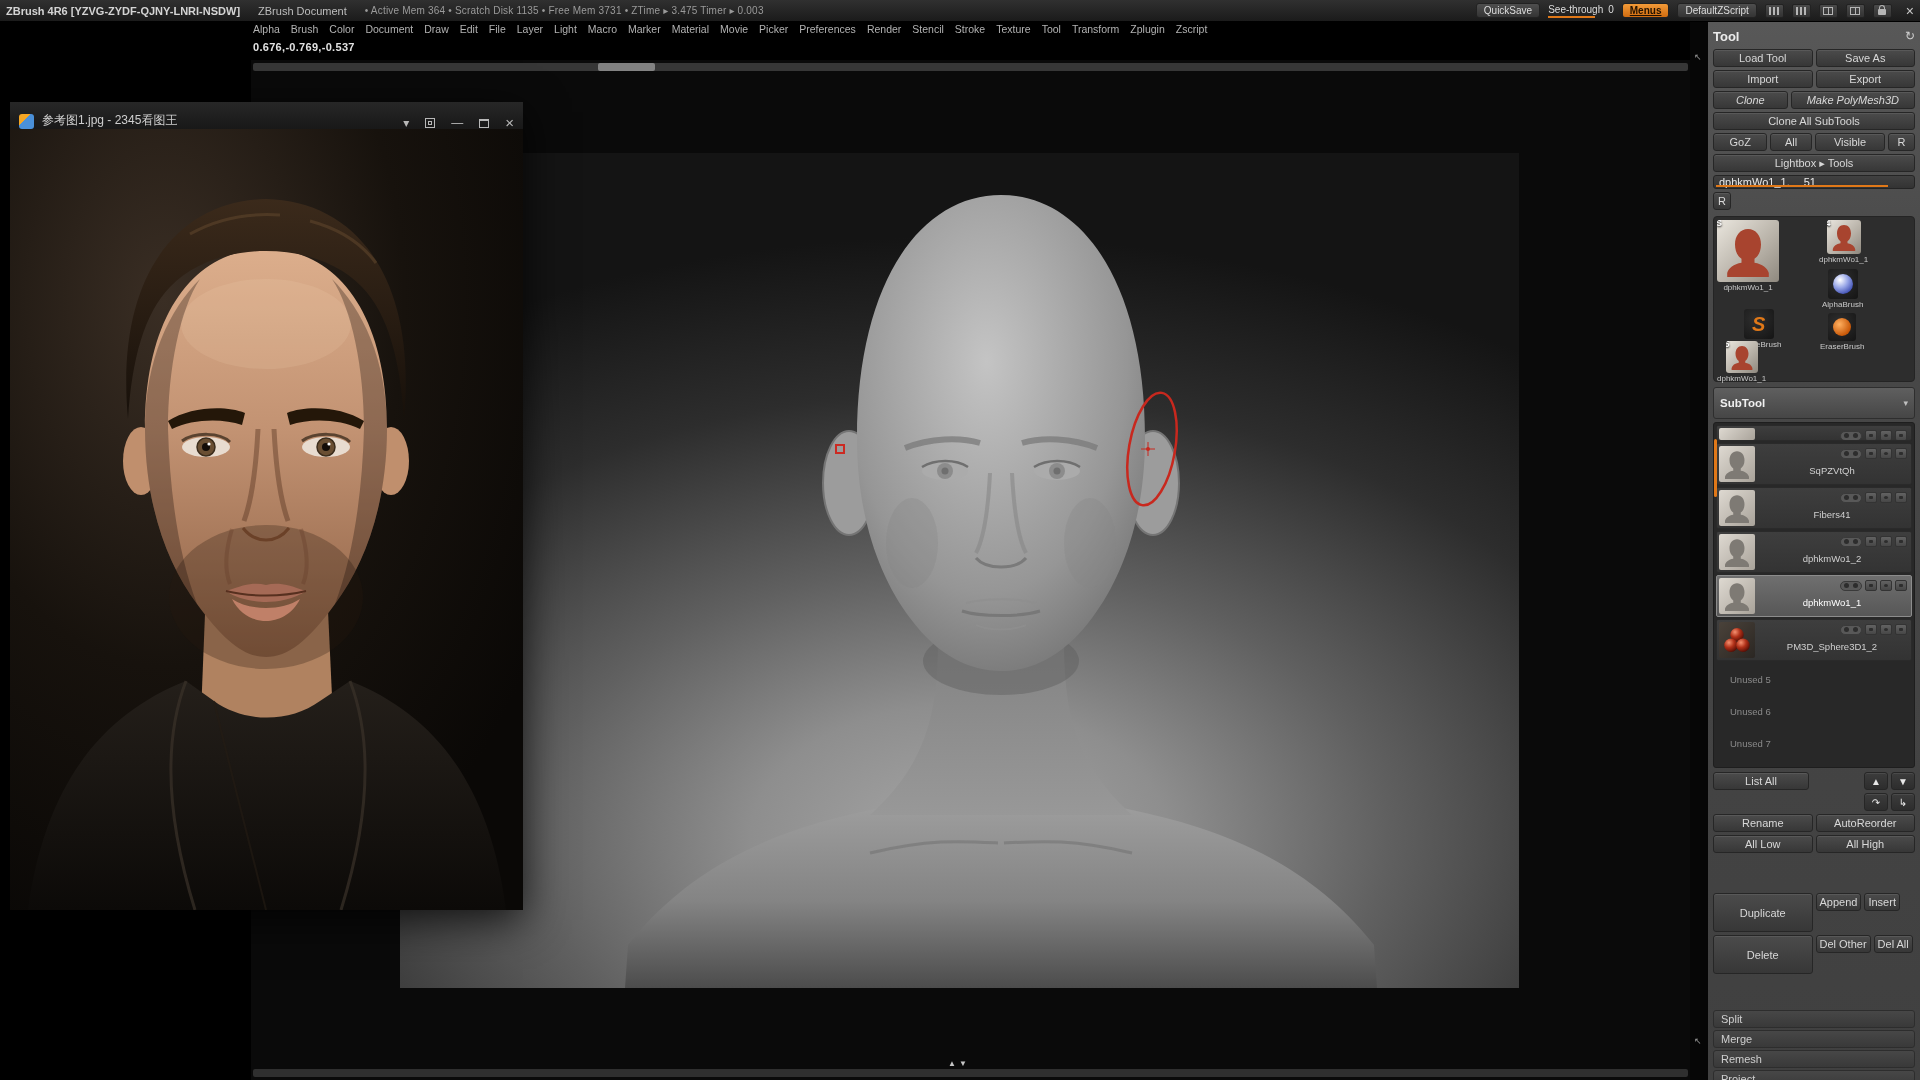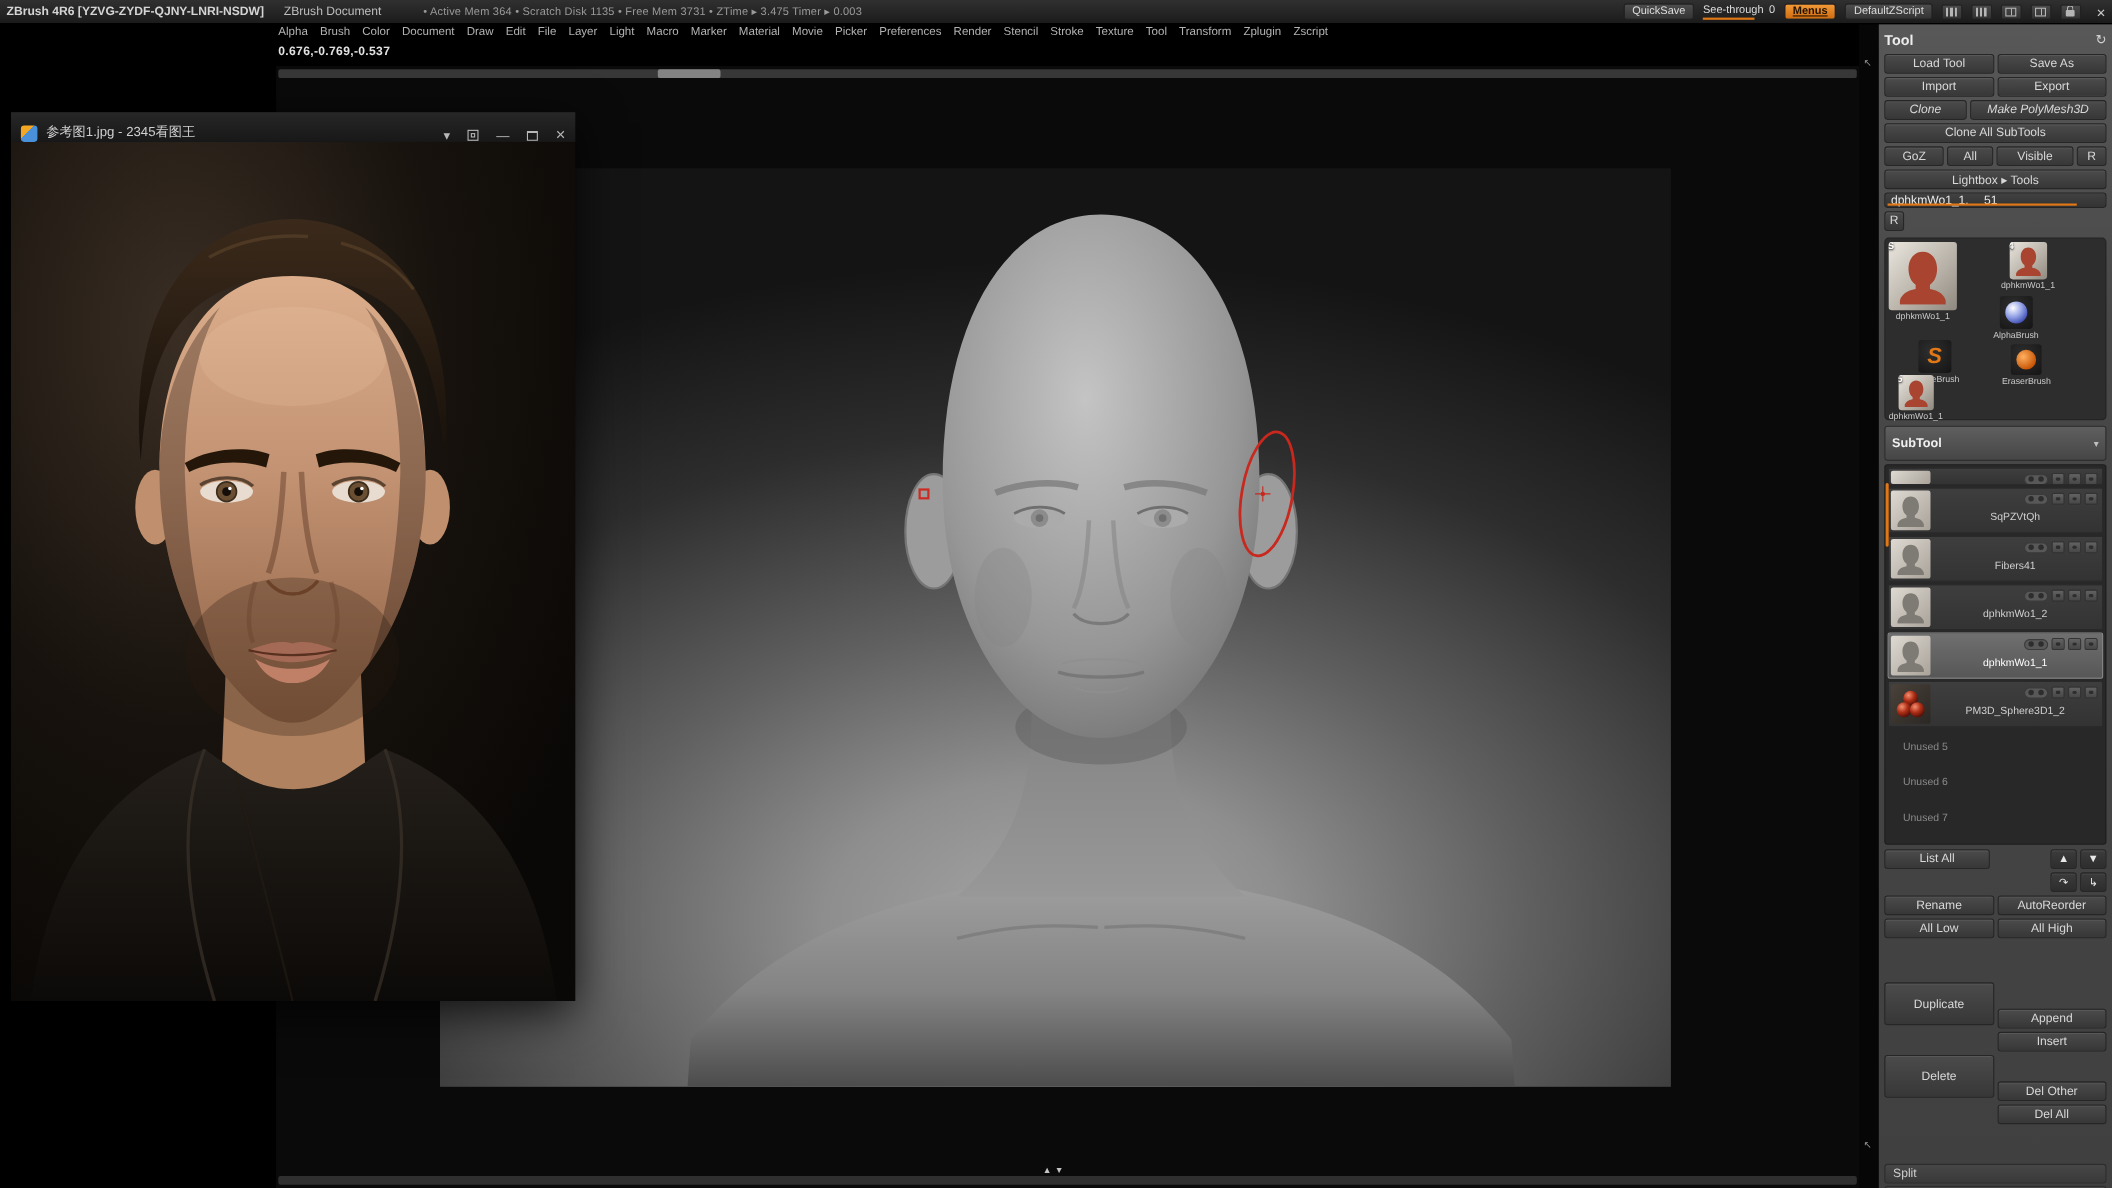--- a/index.html
+++ b/index.html
@@ -6,21 +6,21 @@
   html,body { width:1920px; height:1080px; background:#000; overflow:hidden;
     font-family:"Liberation Sans", sans-serif; }
   body { position:relative; user-select:none; }
 
   
   .titlebar { position:absolute; left:0; top:0; width:1920px; height:22px; z-index:40;
     background:linear-gradient(#303030,#1b1b1b); border-bottom:1px solid #000;
     display:flex; align-items:center; padding:0 6px; gap:18px; }
   .app-title { color:#d4d4d4; font-size:11px; font-weight:bold; white-space:nowrap; }
   .doc-title { color:#bdbdbd; font-size:11px; white-space:nowrap; }
-  .stats { color:#9a9a9a; font-size:10px; white-space:nowrap; letter-spacing:.2px;margin-left:20px; }
+  .stats { color:#9a9a9a; font-size:10px; white-space:nowrap; letter-spacing:.2px; }
   .tb-right { margin-left:auto; display:flex; align-items:center; gap:8px; }
   .tb-btn { height:15px; padding:0 7px; font-size:10px; color:#ddd; white-space:nowrap;
     background:linear-gradient(#4e4e4e,#343434); border:1px solid #222; border-radius:3px;
     display:flex; align-items:center; }
   .tb-btn.orange { background:linear-gradient(#f29a38,#d06c10); color:#221200; font-weight:bold;text-decoration:underline; }
   .see-through { display:flex; align-items:center; gap:5px; position:relative; padding-bottom:3px; }
   .see-through .lbl,.see-through .val { color:#ddd; font-size:10px; }
   .see-through::after { content:""; position:absolute; left:0; bottom:0; width:72%; height:2px; background:#e07818; }
   .tb-icon { width:19px; height:14px; border-radius:2px; border:1px solid #222;
     background:linear-gradient(#4a4a4a,#323232); display:flex; align-items:center; justify-content:center; }
@@ -121,21 +121,21 @@
   .selected .st-name { color:#fff; }
   .st-unused { height:32px; display:flex; align-items:center; padding-left:14px; color:#8a8a8a; font-size:9.5px; }
 
   .row-listall { display:flex; gap:3px; margin-bottom:3px; }
   .row-listall .btn:first-child { width:96px; }
   .row-listall .spacer { flex:1; }
   .sq { width:24px; flex:none; font-size:10px; color:#e8e8e8; }
   .row-arrows2 { display:flex; justify-content:flex-end; gap:3px; margin-bottom:3px; }
   .gap40 { margin-top:40px; }
   .dup-grid { display:grid; grid-template-columns:1fr 1fr; gap:3px; margin-bottom:3px; }
-  .stack { display:flex; flex-direction:column; gap:3px;margin-top:24px; }
+  .stack { display:flex; gap:3px; }
   .sections { margin-top:36px; }
   .section-bar { height:18px; margin-bottom:2px; background:linear-gradient(180deg,#474747,#393939);
     border:1px solid #2d2d2d; border-radius:3px; color:#cfcfcf; font-size:11px;
     display:flex; align-items:center; padding:0 7px; }
 
   
   .viewer { position:absolute; left:10px; top:102px; width:513px; height:808px; z-index:60;
     background:#0c0a09; box-shadow:0 10px 40px rgba(0,0,0,.78); }
   .viewer-tb { height:27px; background:linear-gradient(#272727,#181818); display:flex;
     align-items:flex-end; padding:0 9px; gap:8px; }
@@ -362,21 +362,21 @@
     </div>
     <div class="pitem" style="left:105px; top:3px">
       <div class="thumb light" style="width:34px;height:34px">
         <span class="badge">4</span>
         <svg width="28" height="28" viewBox="0 0 40 40">
             <use href="#sym-head" fill="#a8442f"></use>
           </svg>
       </div>
       <span class="plabel">dphkmWo1_1</span>
     </div>
-    <div class="pitem" style="left:98px; top:52px">
+    <div class="pitem" style="left:108px; top:52px">
       <div class="thumb dark" style="width:30px;height:30px">
           <div class="sphere-blue"></div>
         </div>
       <span class="plabel">AlphaBrush</span>
     </div>
     <div class="pitem" style="left:22px; top:92px">
       <div class="thumb dark" style="width:30px;height:30px">
           <span class="s-glyph">S</span>
         </div>
       <span class="plabel">SimpleBrush</span>

